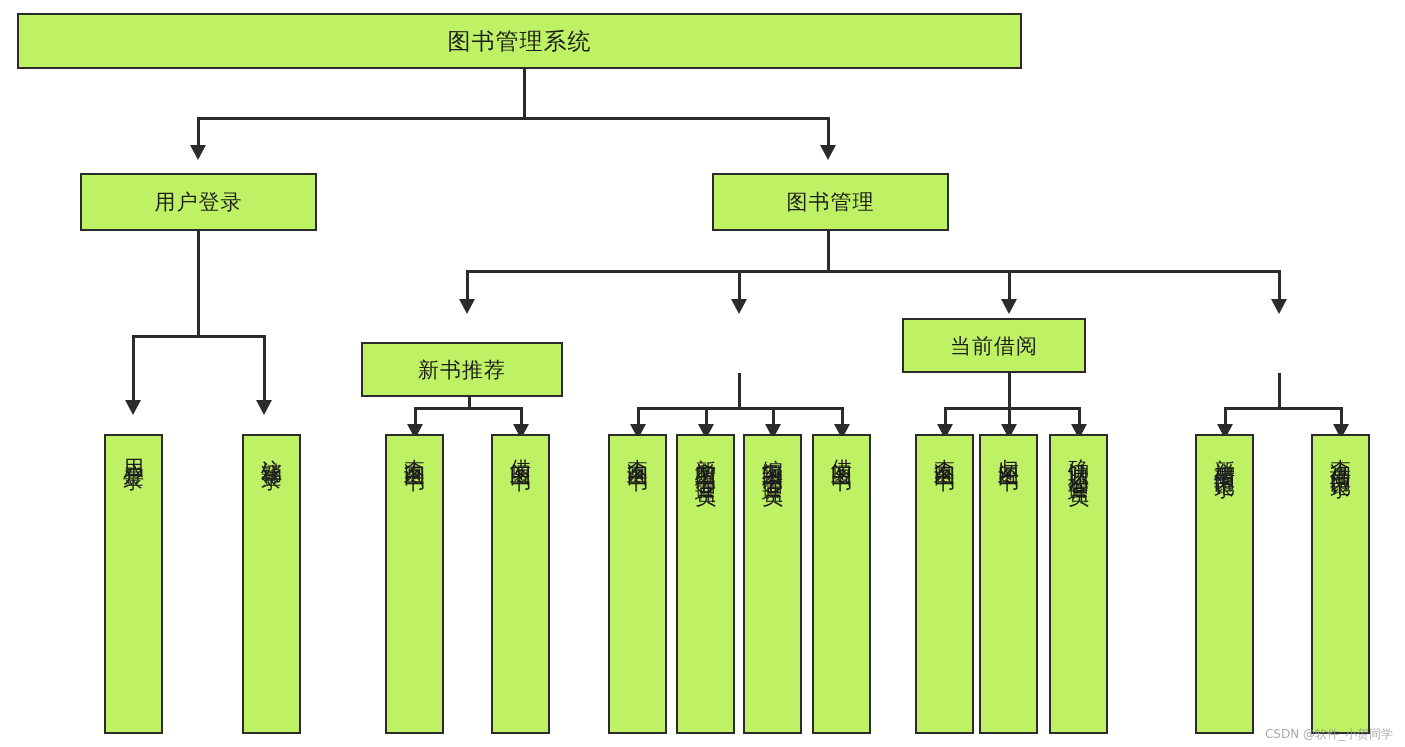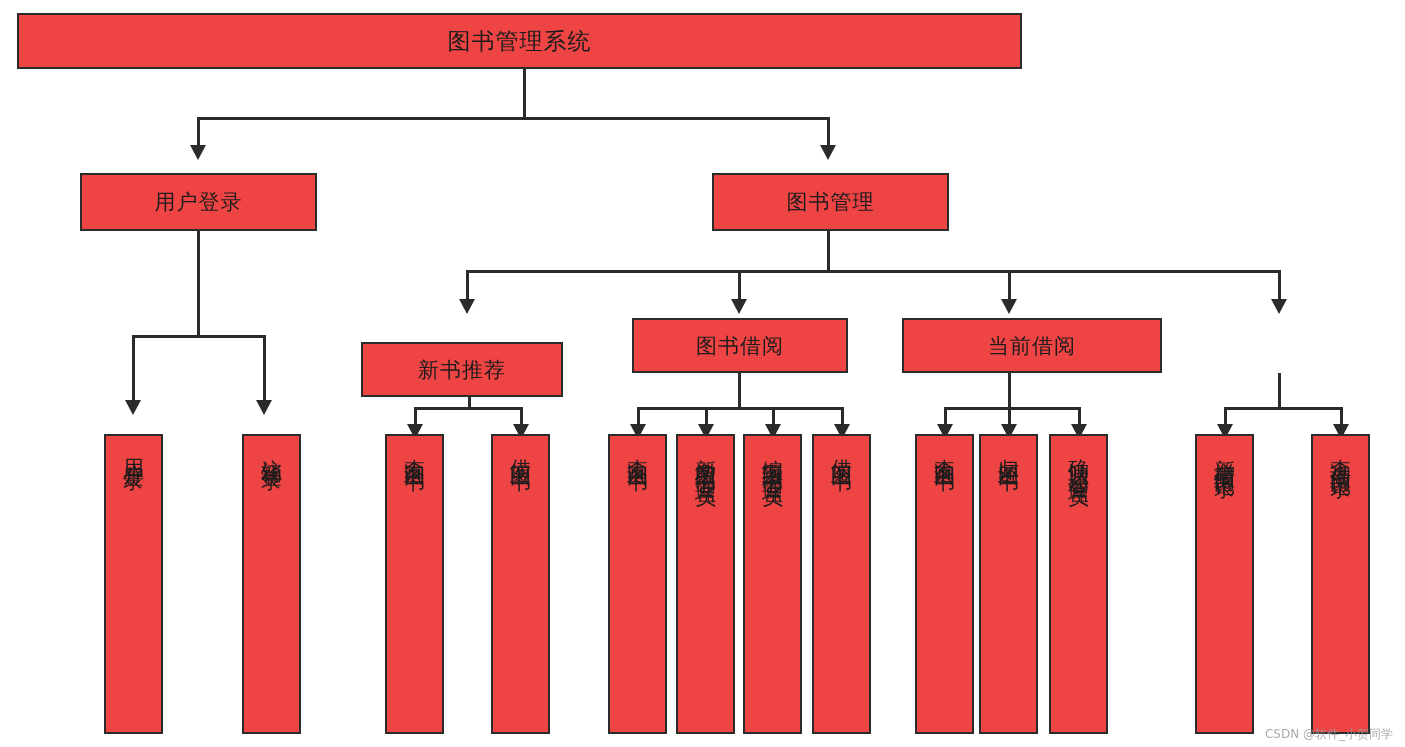--- a/index.html
+++ b/index.html
@@ -14,21 +14,21 @@
     width:1405px;
     height:747px;
     background:#ffffff;
     overflow:hidden;
   }
   
   .node{
     position:absolute;
     box-sizing:border-box;
     border:2.5px solid #2b2b2b;
-    background:#ef4444;
+    background:#bef264;
     display:flex;
     align-items:center;
     justify-content:center;
     text-align:center;
     color:#1c1c1c;
     z-index:3;
   }
   .node.root{
     font-size:23px;
     letter-spacing:1px;
@@ -127,24 +127,21 @@
 
   <div class="conn vline" style="left:1008px;top:270px;width:2.5px;height:32px;"></div>
   <div class="arrow" style="left:1001px;top:299px;"></div>
 
   <div class="conn vline" style="left:1278px;top:270px;width:2.5px;height:32px;"></div>
   <div class="arrow" style="left:1271px;top:299px;"></div>
 
   <div class="node lvl2" style="left:361px;top:318px;width:202px;height:55px;margin-top:24px;">
     <span>新书推荐</span>
   </div>
-  <div class="node lvl2" style="left:632px;top:318px;width:216px;height:55px;">
-    <span>图书借阅</span>
-  </div>
-  <div class="node lvl2" style="left:902px;top:318px;width:260px;height:55px;">
+  <div class="node lvl2" style="left:902px;top:318px;width:184px;height:55px;">
     <span>当前借阅</span>
   </div>
 
   <div class="conn vline" style="left:468px;top:373px;width:2.5px;height:36px;"></div>
   <div class="conn hline" style="left:414px;top:407px;width:108px;height:2.5px;"></div>
   <div class="conn vline" style="left:414px;top:407px;width:2.5px;height:24px;"></div>
   <div class="arrow" style="left:407px;top:424px;"></div>
   <div class="conn vline" style="left:520px;top:407px;width:2.5px;height:24px;"></div>
   <div class="arrow" style="left:513px;top:424px;"></div>
 

